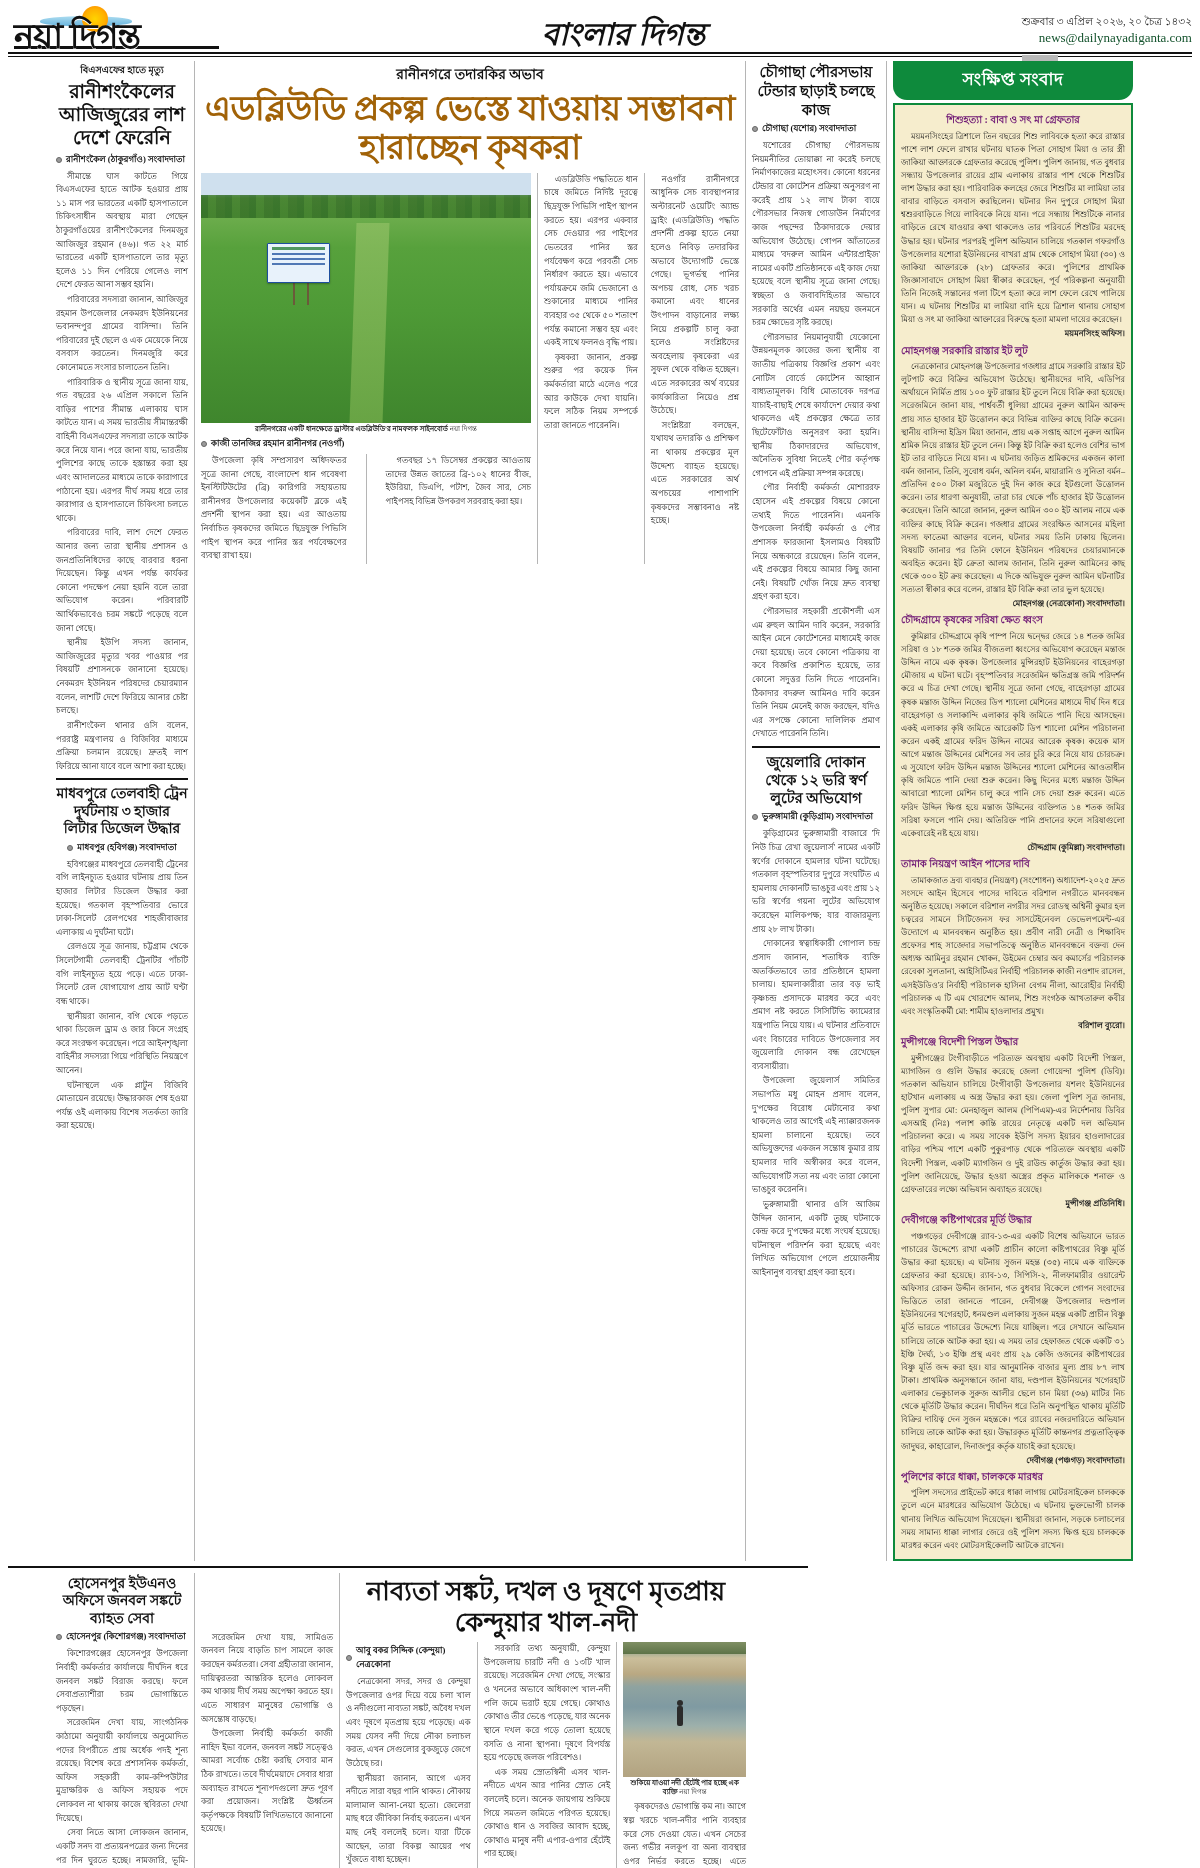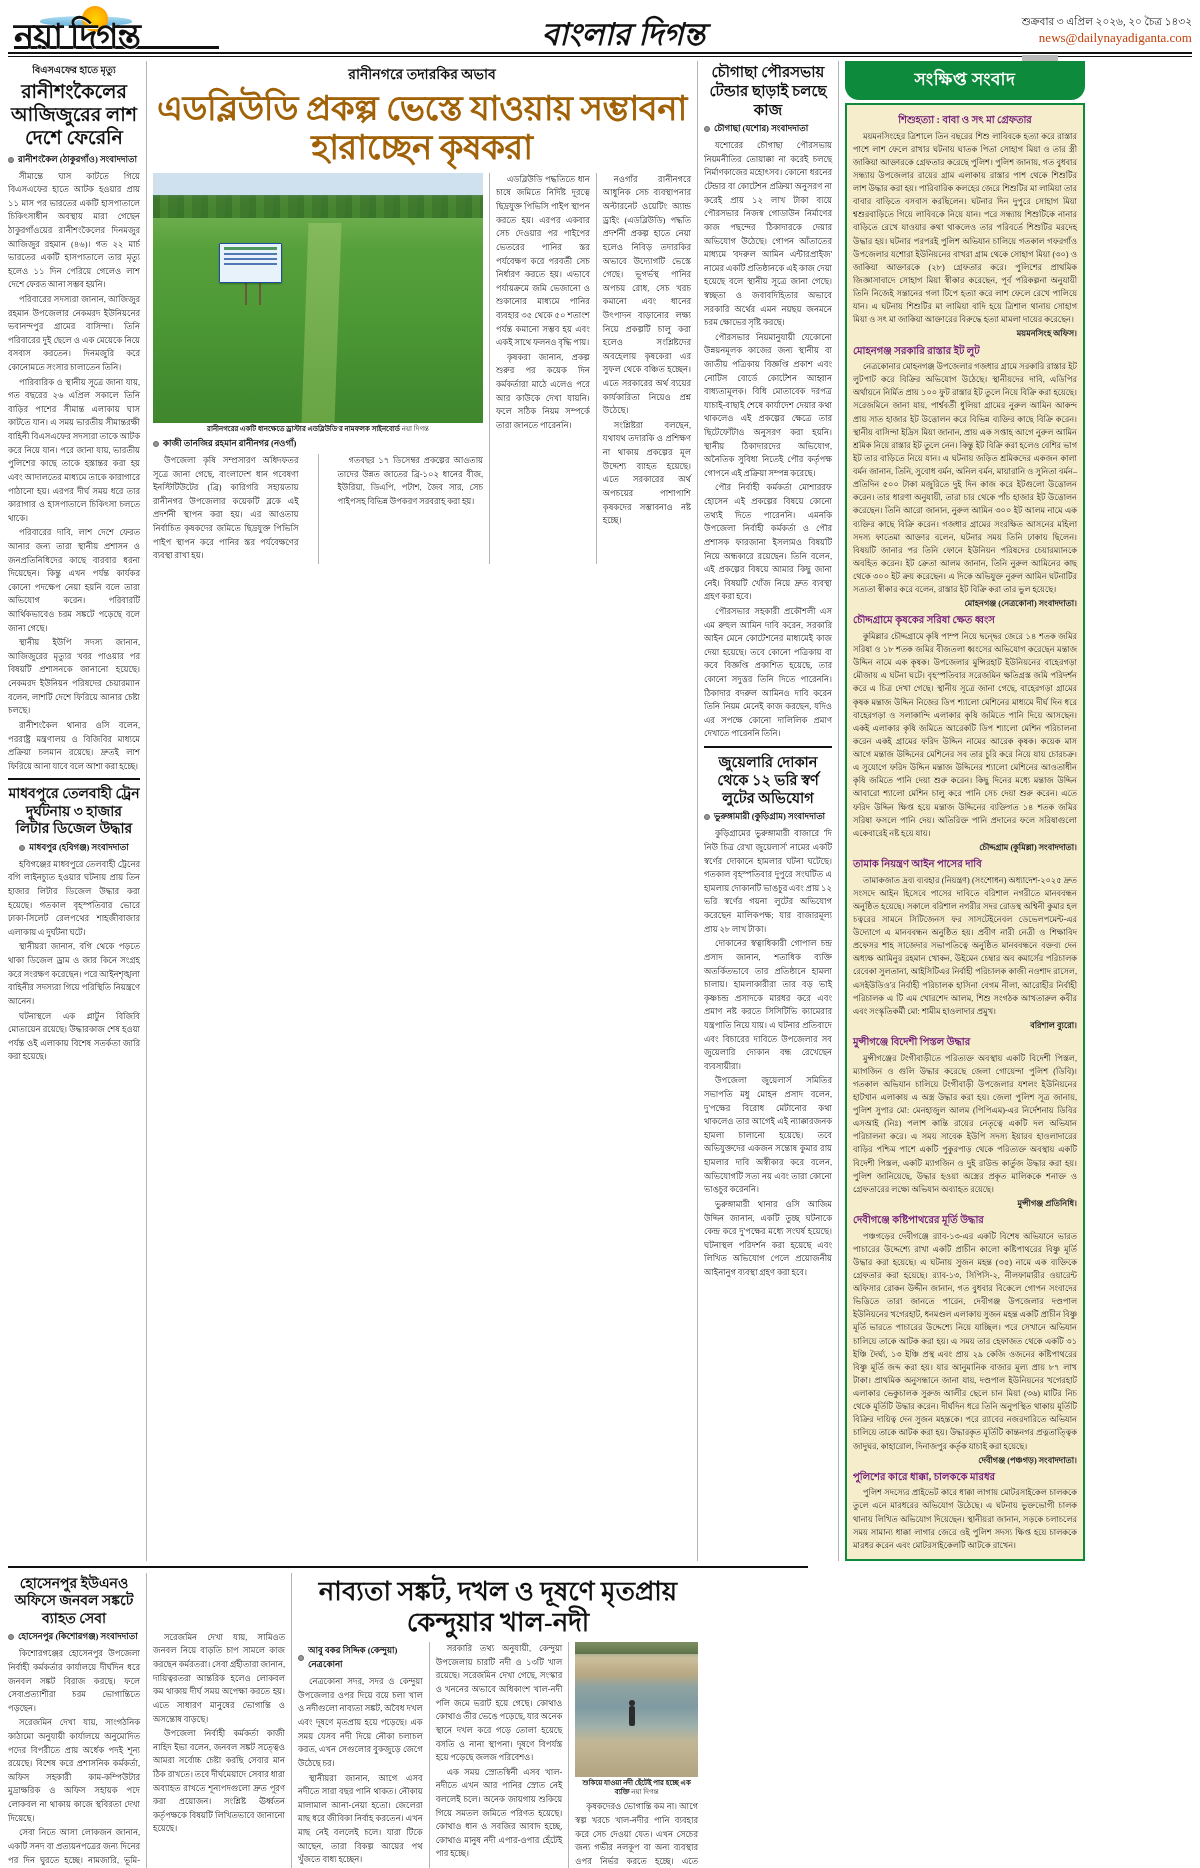--- a/index.html
+++ b/index.html
@@ -49,36 +49,36 @@
     font-family: "Liberation Serif", serif;
     font-style: italic;
   }
   .masthead-right {
     display: flex; align-items: flex-start; gap: 6px; flex-direction: column;
   }
   .masthead-meta {
     text-align: right; padding-top: 10px;
   }
   .masthead-date { font-size: 10.5px; color: #222; line-height: 1.5; }
-  .masthead-mail { font-size: 13px; color: #c2410c; font-family: "Liberation Serif", serif; }
+  .masthead-mail { font-size: 13px; color: #14532d; font-family: "Liberation Serif", serif; }
   .page-num-box {
     width: 36px; height: 40px; background: #b9b9b9;
     display: flex; align-items: center; justify-content: center;
     font-size: 28px; font-weight: 700; color: #fff; line-height: 1;
     margin-top: 3px;
   }
   .rule-thick { height: 2px; background: #111; margin: 2px 8px 0 8px; }
   .rule-thin { height: 1px; background: #111; margin: 2px 8px 0 8px; }
 
   
   .page {
     position: relative;
     padding: 4px 8px 0 8px;
   }
-  .zone { display: flex; gap: 6px; }
+  .zone { display: flex; gap: 6px; margin-left: 48px; }
 
   .col { position: relative; }
   .vline { width: 1px; background: #b5b5b5; flex: 0 0 1px; }
 
   
   .bn { font-family: "Liberation Serif", "DejaVu Serif", serif; }
   p.body {
     font-size: 8.4px;
     line-height: 1.62;
     text-align: justify;
@@ -256,20 +256,21 @@
       <p class="body bn">স্থানীয় ইউপি সদস্য জানান, আজিজুরের মৃত্যুর খবর পাওয়ার পর বিষয়টি প্রশাসনকে জানানো হয়েছে। নেকমরদ ইউনিয়ন পরিষদের চেয়ারম্যান বলেন, লাশটি দেশে ফিরিয়ে আনার চেষ্টা চলছে।</p>
       <p class="body bn">রানীশংকৈল থানার ওসি বলেন, পররাষ্ট্র মন্ত্রণালয় ও বিজিবির মাধ্যমে প্রক্রিয়া চলমান রয়েছে। দ্রুতই লাশ ফিরিয়ে আনা যাবে বলে আশা করা হচ্ছে।</p>
 
       <div class="hsep2"></div>
       <div class="hl-sm bn" style="font-size:14px">মাধবপুরে তেলবাহী ট্রেন দুর্ঘটনায় ৩ হাজার লিটার ডিজেল উদ্ধার</div>
       <div class="byline bn ctr">
         <span class="bullet-dot"></span>
         <span>মাধবপুর (হবিগঞ্জ) সংবাদদাতা</span>
       </div>
       <p class="body bn">হবিগঞ্জের মাধবপুরে তেলবাহী ট্রেনের বগি লাইনচ্যুত হওয়ার ঘটনায় প্রায় তিন হাজার লিটার ডিজেল উদ্ধার করা হয়েছে। গতকাল বৃহস্পতিবার ভোরে ঢাকা-সিলেট রেলপথের শাহজীবাজার এলাকায় এ দুর্ঘটনা ঘটে।</p>
+      <p class="body bn">রেলওয়ে সূত্র জানায়, চট্টগ্রাম থেকে সিলেটগামী তেলবাহী ট্রেনটির পাঁচটি বগি লাইনচ্যুত হয়ে পড়ে। এতে ঢাকা-সিলেট রেল যোগাযোগ প্রায় আট ঘণ্টা বন্ধ থাকে।</p>
       <p class="body bn">স্থানীয়রা জানান, বগি থেকে পড়তে থাকা ডিজেল ড্রাম ও জার কিনে সংগ্রহ করে সংরক্ষণ করেছেন। পরে আইনশৃঙ্খলা বাহিনীর সদস্যরা গিয়ে পরিস্থিতি নিয়ন্ত্রণে আনেন।</p>
       <p class="body bn">ঘটনাস্থলে এক প্লাটুন বিজিবি মোতায়েন রয়েছে। উদ্ধারকাজ শেষ হওয়া পর্যন্ত ওই এলাকায় বিশেষ সতর্কতা জারি করা হয়েছে।</p>
     </div>
 
     <div class="vline"></div>
 
     <div class="col" style="width:538px">
       <div class="kicker bn">রানীনগরে তদারকির অভাব</div>
       <div class="hl-lead bn">এডব্লিউডি প্রকল্প ভেস্তে যাওয়ায় সম্ভাবনা হারাচ্ছেন কৃষকরা</div>
 

